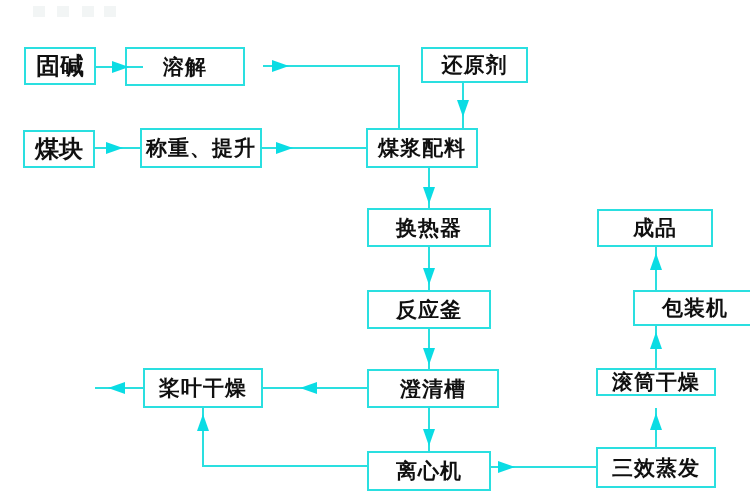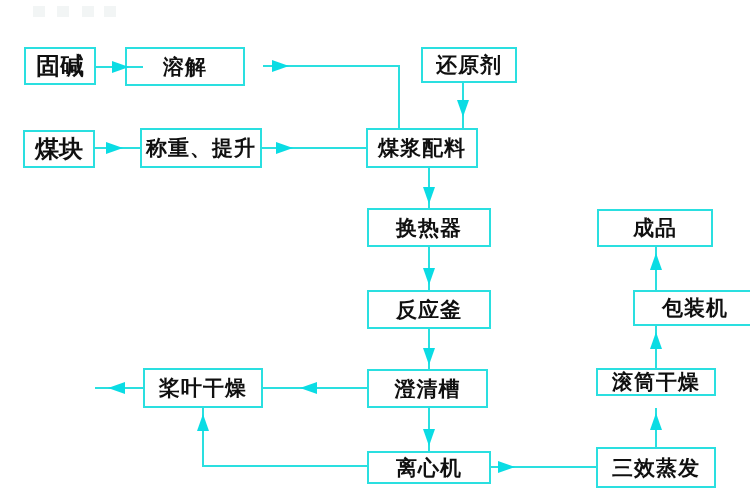--- a/index.html
+++ b/index.html
@@ -44,35 +44,35 @@
 
   <div class="smudge" style="left:33px;top:6px"></div>
   <div class="smudge" style="left:57px;top:6px"></div>
   <div class="smudge" style="left:82px;top:6px"></div>
   <div class="smudge" style="left:104px;top:6px"></div>
 
   <div class="node small" style="left:24px;top:47px;width:72px;height:38px">固碱</div>
 
   <div class="node" style="left:125px;top:47px;width:120px;height:39px">溶解</div>
 
-  <div class="node" style="left:421px;top:47px;width:96px;height:36px">还原剂</div>
+  <div class="node" style="left:421px;top:47px;width:107px;height:36px">还原剂</div>
 
   <div class="node small" style="left:23px;top:130px;width:72px;height:38px">煤块</div>
 
   <div class="node" style="left:140px;top:128px;width:122px;height:40px">称重、提升</div>
 
   <div class="node" style="left:366px;top:128px;width:112px;height:40px">煤浆配料</div>
 
   <div class="node" style="left:367px;top:208px;width:124px;height:39px">换热器</div>
 
   <div class="node" style="left:367px;top:290px;width:124px;height:39px">反应釜</div>
 
-  <div class="node" style="left:367px;top:369px;width:121px;height:39px">澄清槽</div>
+  <div class="node" style="left:367px;top:369px;width:132px;height:39px">澄清槽</div>
 
-  <div class="node" style="left:367px;top:451px;width:124px;height:33px">离心机</div>
+  <div class="node" style="left:367px;top:451px;width:124px;height:40px">离心机</div>
 
 
   <div class="node" style="left:143px;top:368px;width:120px;height:40px">桨叶干燥</div>
 
   <div class="node" style="left:597px;top:209px;width:116px;height:38px">成品</div>
 
   <div class="node" style="left:633px;top:290px;width:124px;height:36px">包装机</div>
 
   <div class="node" style="left:596px;top:368px;width:120px;height:28px">滚筒干燥</div>
 

